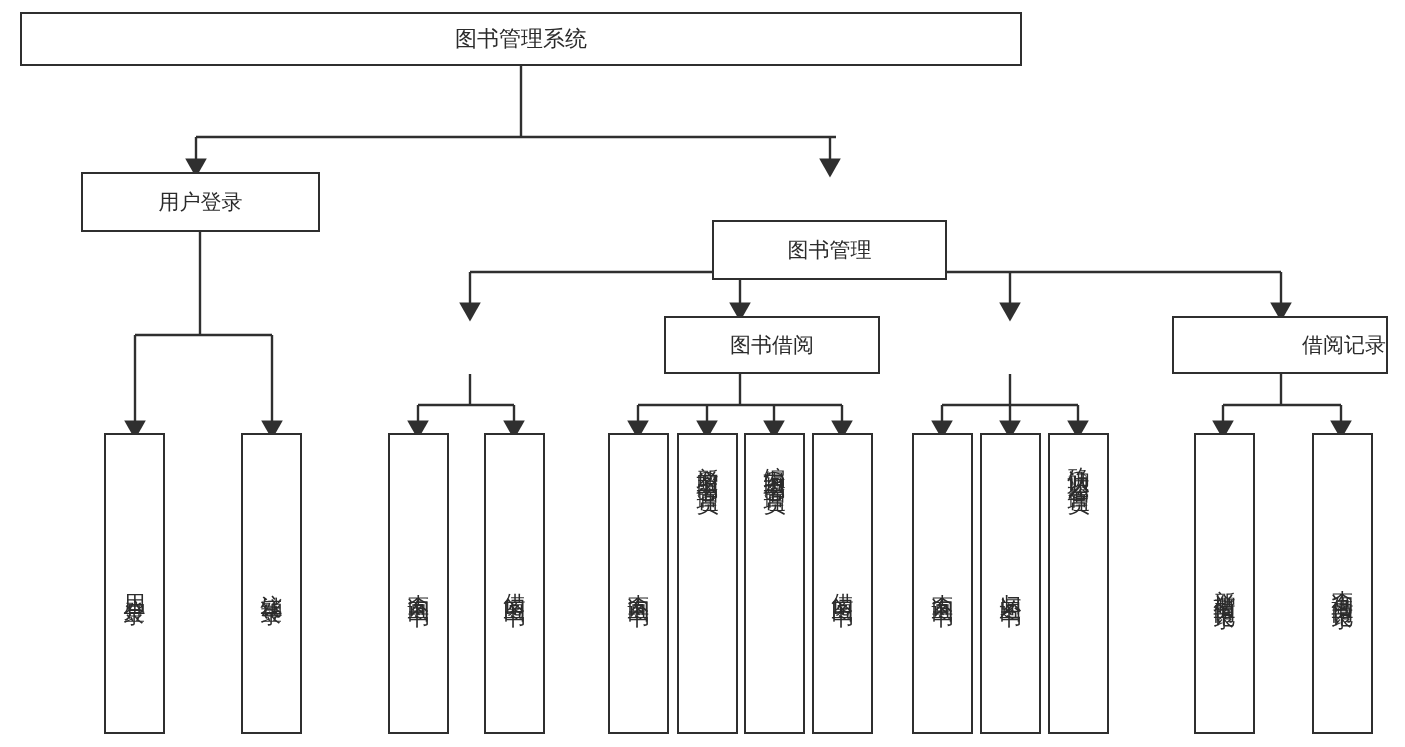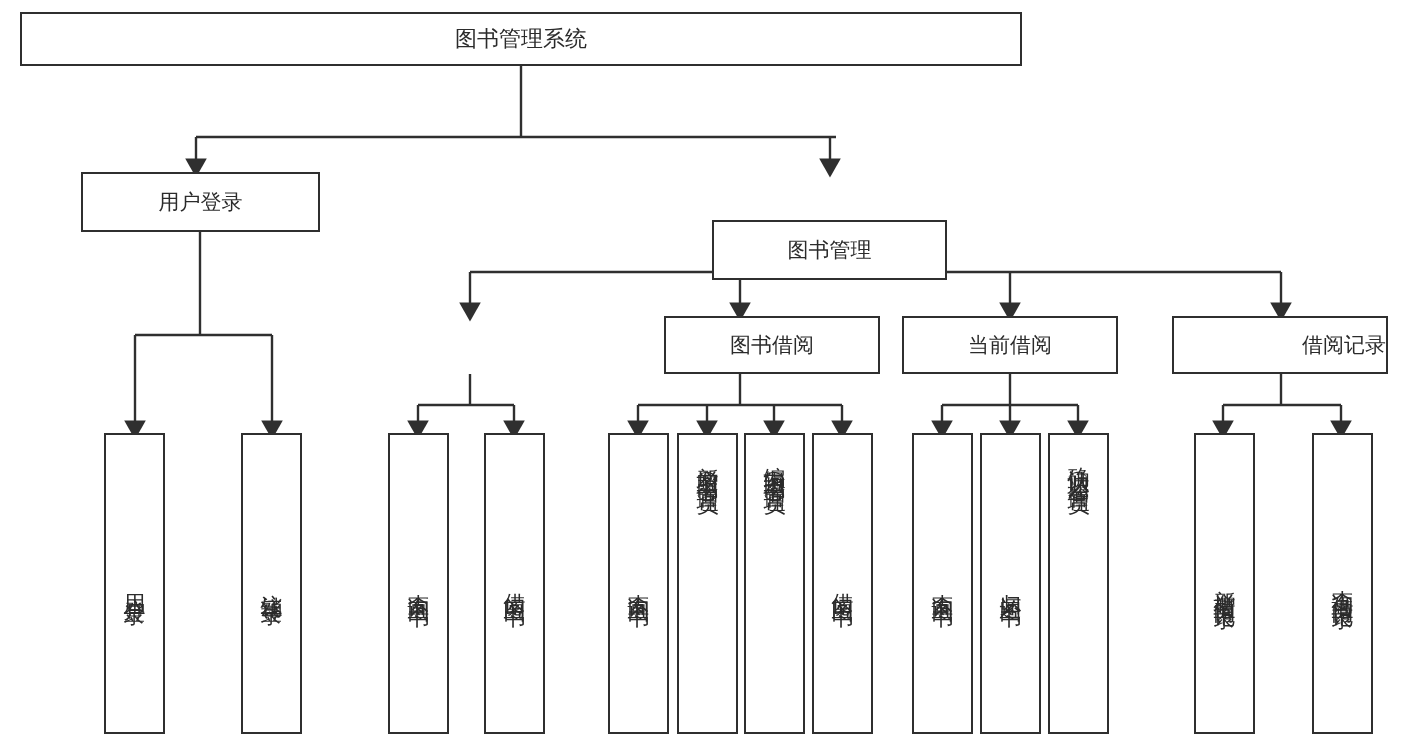--- a/index.html
+++ b/index.html
@@ -120,23 +120,20 @@
 
   <div class="node h-node" style="left:712px;top:172px;width:235px;height:60px;margin-top:48px;">
     <span class="lbl">图书管理</span>
   </div>
 
 
   <div class="node h-node" style="left:632px;top:316px;width:216px;height:58px;margin-left:32px;">
     <span class="lbl">图书借阅</span>
   </div>
 
-  <div class="node h-node" style="left:902px;top:316px;width:216px;height:58px;">
-    <span class="lbl">当前借阅</span>
-  </div>
 
   <div class="node h-node" style="left:1172px;top:316px;width:216px;height:58px;justify-content:flex-end;">
     <span class="lbl">借阅记录</span>
   </div>
 
   <div class="node v-node" style="left:104px;top:433px;width:61px;height:301px;">
     <span class="lbl">用户登录</span>
   </div>
 
   <div class="node v-node" style="left:241px;top:433px;width:61px;height:301px;">

